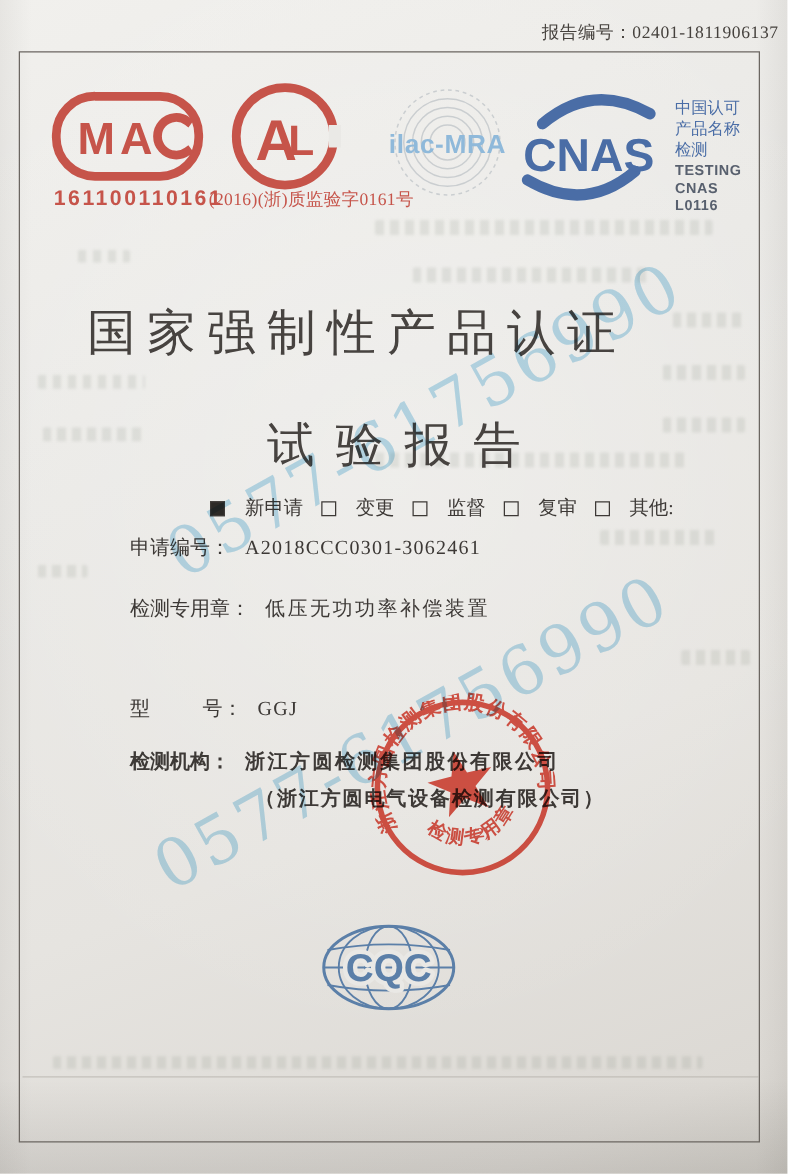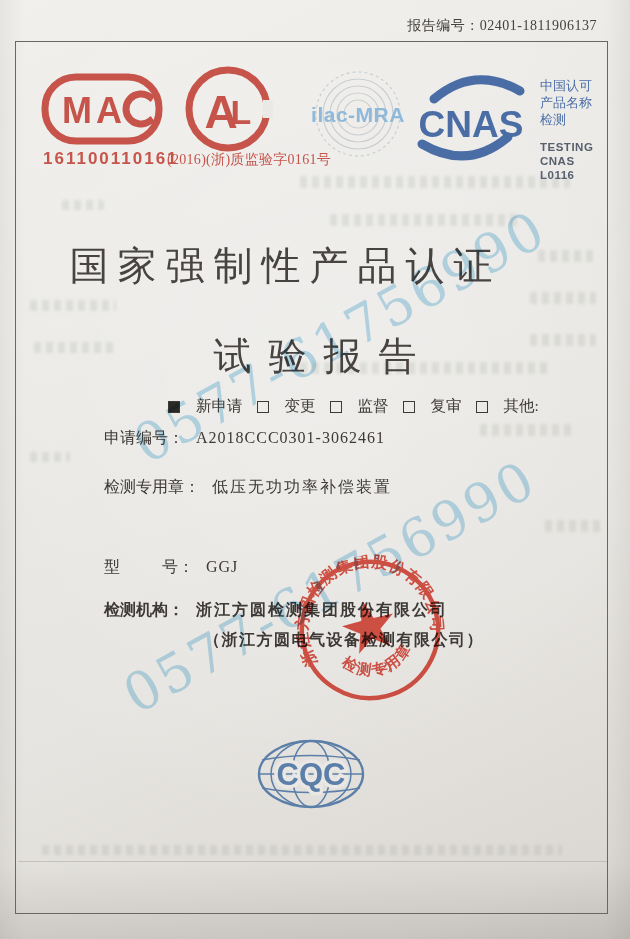--- a/index.html
+++ b/index.html
@@ -10,29 +10,29 @@
   }
   .abs{position:absolute;}
   
   .paper-shade{left:0;top:0;width:630px;height:939px;pointer-events:none;
     background:
       radial-gradient(120% 90% at 50% 40%, rgba(255,255,255,.25) 0%, rgba(255,255,255,0) 55%),
       linear-gradient(to bottom, rgba(0,0,0,0) 92%, rgba(60,55,50,.12) 100%),
       linear-gradient(to right, rgba(90,85,80,.07) 0%, rgba(0,0,0,0) 4%, rgba(0,0,0,0) 96%, rgba(90,85,80,.08) 100%);
   }
   .frame{left:15px;top:41px;width:591px;height:871px;border:1.5px solid #6b6661;}
-  .report-no{top:17px;right:33px;font-size:14px;color:#45413d;letter-spacing:.5px;}
+  .report-no{top:17px;right:7px;font-size:14px;color:#45413d;letter-spacing:.5px;}
 
   
   .logo-num{left:43px;top:149px;font-family:"Liberation Sans","DejaVu Sans",sans-serif;
     font-weight:bold;font-size:17px;color:#c6544a;letter-spacing:2px;}
   .cal-caption{left:167px;top:151px;font-size:14px;color:#c6544a;letter-spacing:.3px;}
   .cnas-caption{left:540px;top:77px;width:70px;color:#4a6da6;font-size:13px;line-height:17px;
     font-family:Liberation Sans, sans-serif;}
-  .cnas-en{margin-top:12px;font-size:11.5px;line-height:14px;font-weight:bold;color:#58606e;letter-spacing:.5px;}
+  .cnas-en{margin-top:2px;font-size:11.5px;line-height:14px;font-weight:bold;color:#58606e;letter-spacing:.5px;}
 
   
   .title-main{left:0;top:239px;width:562px;text-align:center;font-size:39px;color:#474340;
     letter-spacing:9px;padding-left:9px;box-sizing:border-box;}
   .title-sub{left:0;top:331px;width:630px;text-align:center;font-size:38px;color:#474340;
     letter-spacing:17px;padding-left:17px;box-sizing:border-box;}
 
   
   .cbrow{left:168px;top:396px;display:flex;gap:14px;font-size:15.5px;color:#3d3936;align-items:center;}
   .cbitem{display:flex;align-items:center;gap:16px;}

